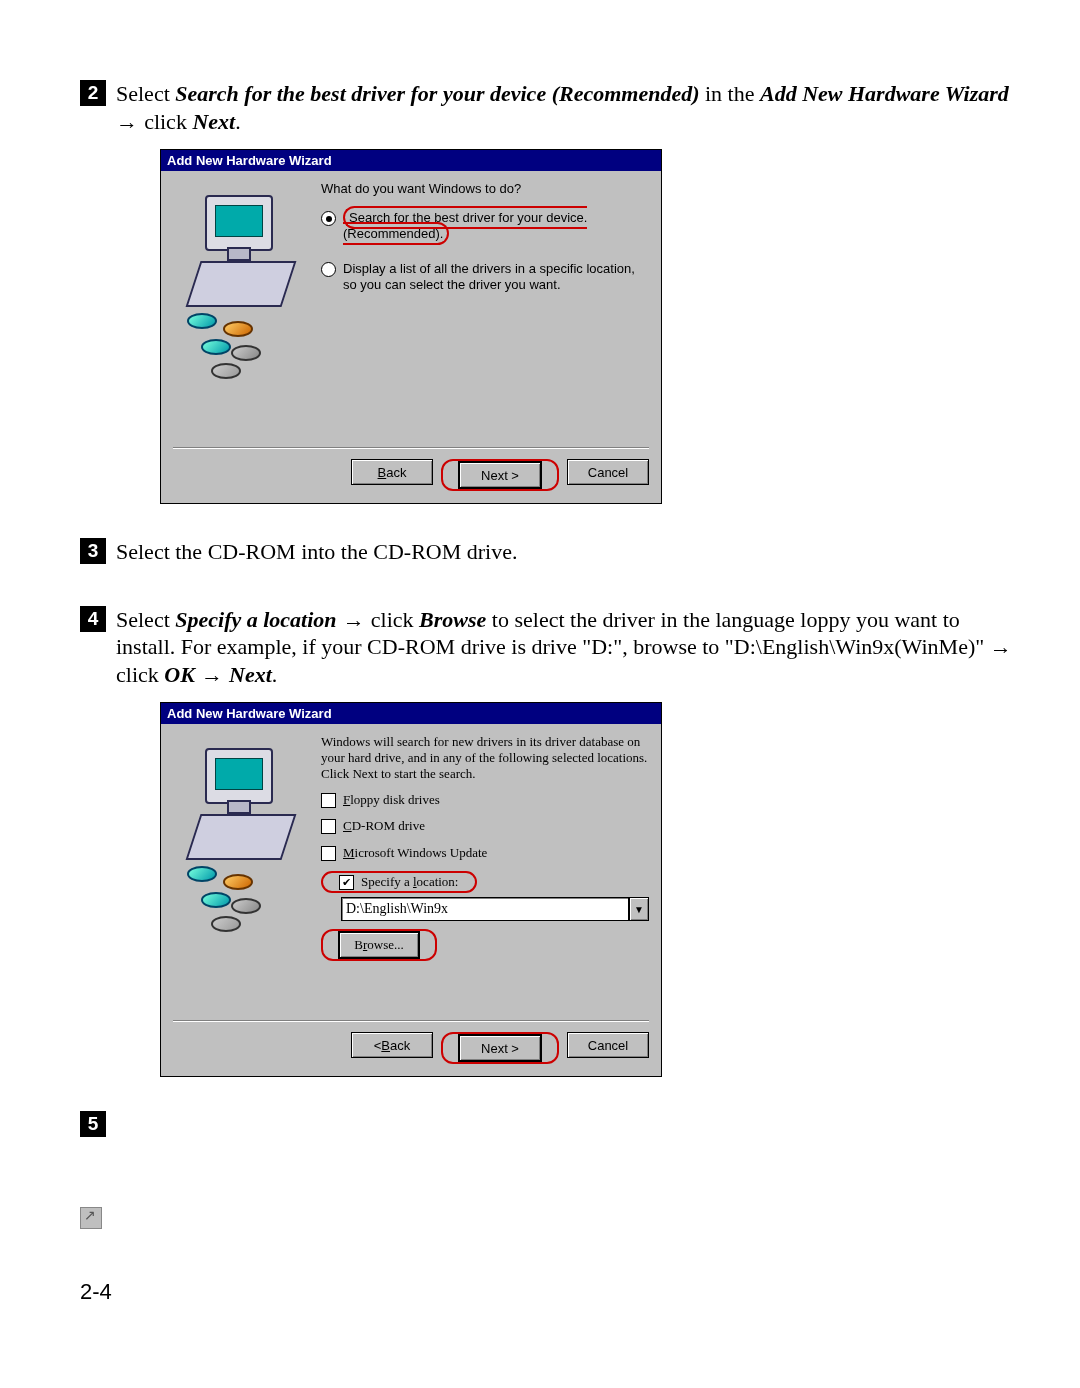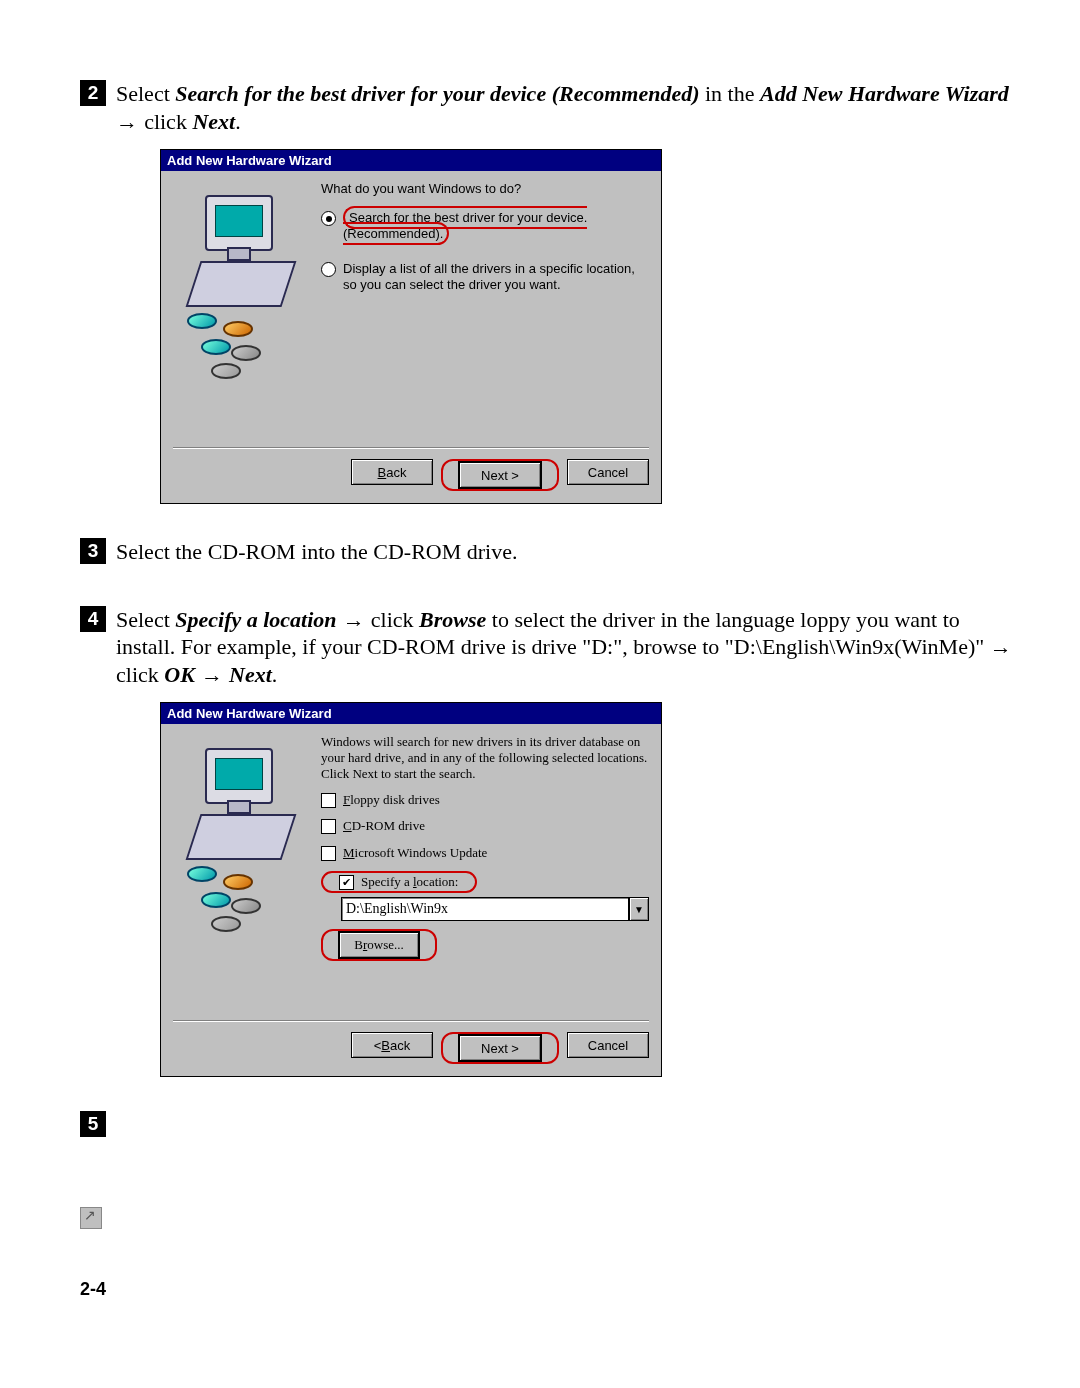--- a/index.html
+++ b/index.html
@@ -186,22 +186,22 @@
     position:absolute;
   }
   .disc.d1{left:0;top:0;}
   .disc.d2{left:36px;top:8px;background:linear-gradient(135deg,#fc6,#c60);border-color:#630;}
   .disc.d3{left:14px;top:26px;}
   .disc.d4{left:44px;top:32px;background:linear-gradient(135deg,#ccc,#888);border-color:#333;}
   .disc.d5{left:24px;top:50px;background:linear-gradient(135deg,#ccc,#999);border-color:#333;}
 
   .page-num {
     font-family: Arial, sans-serif;
-    font-weight: bold;
-    font-size: 18px;
+    font-weight: normal;
+    font-size: 22px;
     margin-top: 50px;
   }
   .corner-glyph {
     display:inline-block;width:20px;height:20px;background:#bfbfbf;border:1px solid #888;
     margin-right:0; vertical-align:middle;
     position:relative;
   }
   .corner-glyph::after{content:"↗";position:absolute;left:3px;top:-1px;color:#555;font-size:14px;}
 </style>
 </head>

